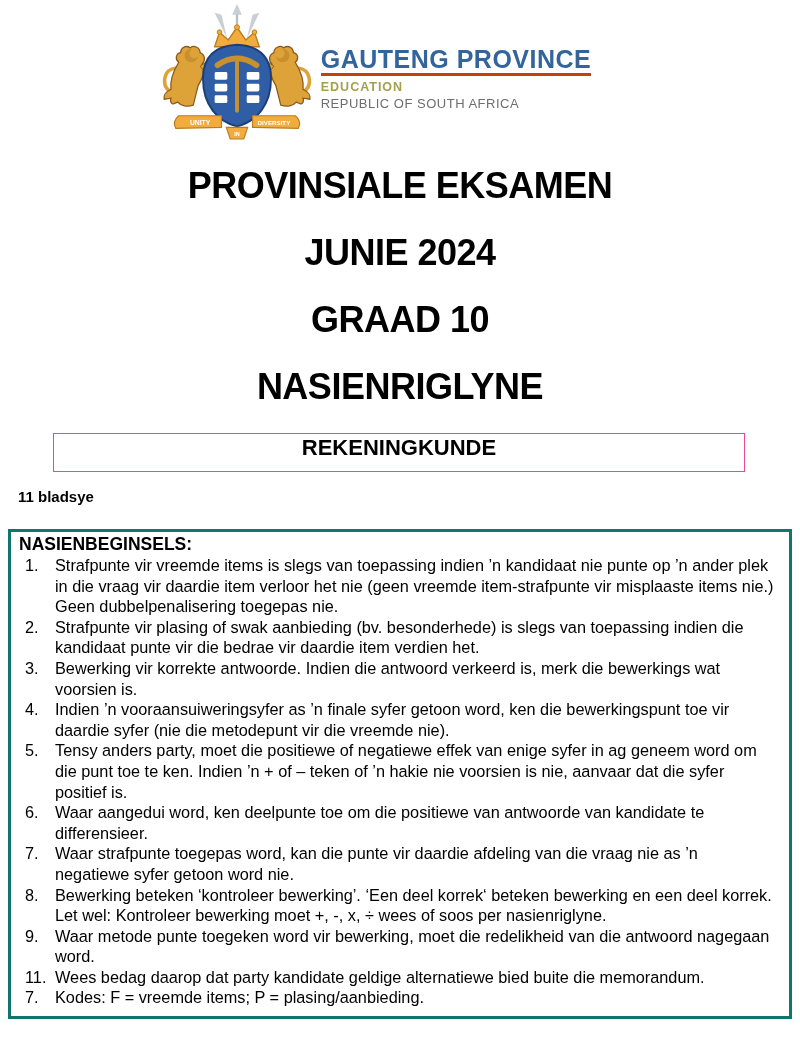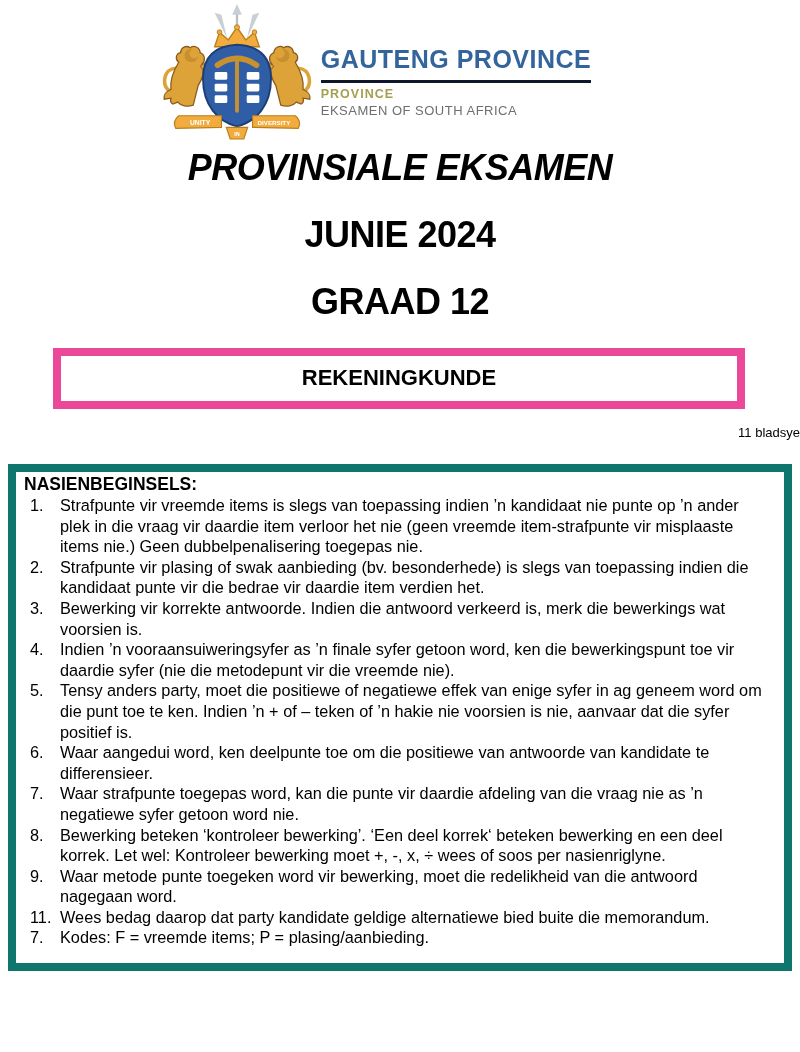--- a/index.html
+++ b/index.html
@@ -9,40 +9,40 @@
   }
   
   .header{
     display:flex;align-items:flex-start;justify-content:center;
     margin-top:4px;height:138px;transform:translateX(-26px);
   }
   .crest{width:160px;height:136px;flex:none;}
   .logo-text{margin-top:42px;margin-left:4px;}
   .org-name{
     display:inline-block;font-size:25px;font-weight:bold;color:#33659C;
-    letter-spacing:.5px;border-bottom:3px solid #0f172a;padding-bottom:8px;line-height:1.05;
+    letter-spacing:.5px;border-bottom:3px solid #c2410c;padding-bottom:1px;line-height:1.05;
   }
   .org-dept{font-size:12.5px;font-weight:bold;color:#A5A04F;letter-spacing:1px;margin-top:4px;}
   .org-country{font-size:13px;color:#6E6E6E;letter-spacing:.5px;margin-top:2px;}
   
   .titles{text-align:center;}
   .t{font-size:36px;font-weight:bold;line-height:40px;margin:27px 0 0 0;letter-spacing:-.5px;}
-  .t.first{margin-top:6px;font-style:italic;}
+  .t.first{margin-top:24px;}
   
   .subject-box{
-    margin:26px 55px 0 53px;border:8px solid #ec4899;
-    text-align:center;padding:9px 0 10px 0;
+    margin:26px 55px 0 53px;border:1px solid #ec4899;
+    text-align:center;padding:1px 0 10px 0;
     font-size:22px;font-weight:bold;letter-spacing:0;
   }
   
-  .page-count{margin:16px 0 0 18px;font-size:13px;font-weight:normal;text-align:right;}
+  .page-count{margin:16px 0 0 18px;font-size:15px;font-weight:bold;}
   
   .principles{
-    margin:24px 8px 8px 8px;border:8px solid #0f766e;
-    padding:1px 14px 15px 6px;
+    margin:24px 8px 8px 8px;border:3px solid #0f766e;
+    padding:1px 14px 8px 6px;
   }
   .p-heading{font-size:17.5px;font-weight:bold;line-height:22px;padding-left:2px;}
   .p-row{display:flex;font-size:16.3px;line-height:20.6px;}
   .p-num{width:38px;flex:none;padding-left:8px;box-sizing:border-box;}
   .p-text{flex:1;}
 </style>
 </head>
 <body>
 
 <div class="header">
@@ -102,29 +102,30 @@
       <path d="M20,115 q-7,6 -3,13 l47,-1 v-12 l-44,0 z" fill="#F2AC3D" stroke="#B87E1E" stroke-width="1.2"></path>
       <path d="M140,115 q7,6 3,13 l-47,-1 v-12 l44,0 z" fill="#F2AC3D" stroke="#B87E1E" stroke-width="1.2"></path>
       <path d="M69,127 h22 l-4,12 h-14 z" fill="#F2AC3D" stroke="#B87E1E" stroke-width="1.2"></path>
       <text x="42" y="124.5" text-anchor="middle" font-size="7" font-weight="bold" fill="#ffffff">UNITY</text>
       <text x="118" y="124.5" text-anchor="middle" font-size="6.4" font-weight="bold" fill="#ffffff">DIVERSITY</text>
       <text x="80" y="136" text-anchor="middle" font-size="5.6" font-weight="bold" fill="#ffffff">IN</text>
     </g>
   </svg>
   <div class="logo-text">
     <div><span class="org-name">GAUTENG PROVINCE</span></div>
-    <div class="org-dept">PROVINCE</div>
-    <div class="org-country">EKSAMEN OF SOUTH AFRICA</div>
+    <div class="org-dept">EDUCATION</div>
+    <div class="org-country">REPUBLIC OF SOUTH AFRICA</div>
   </div>
 </div>
 
 <div class="titles">
   <div class="t first">PROVINSIALE EKSAMEN</div>
   <div class="t">JUNIE 2024</div>
-  <div class="t">GRAAD 12</div>
+  <div class="t">GRAAD 10</div>
+  <div class="t">NASIENRIGLYNE</div>
 </div>
 
 <div class="subject-box">
   <span>REKENINGKUNDE</span>
 </div>
 
 <div class="page-count">11 bladsye</div>
 
 <div class="principles">
   <div class="p-heading">NASIENBEGINSELS:</div>

